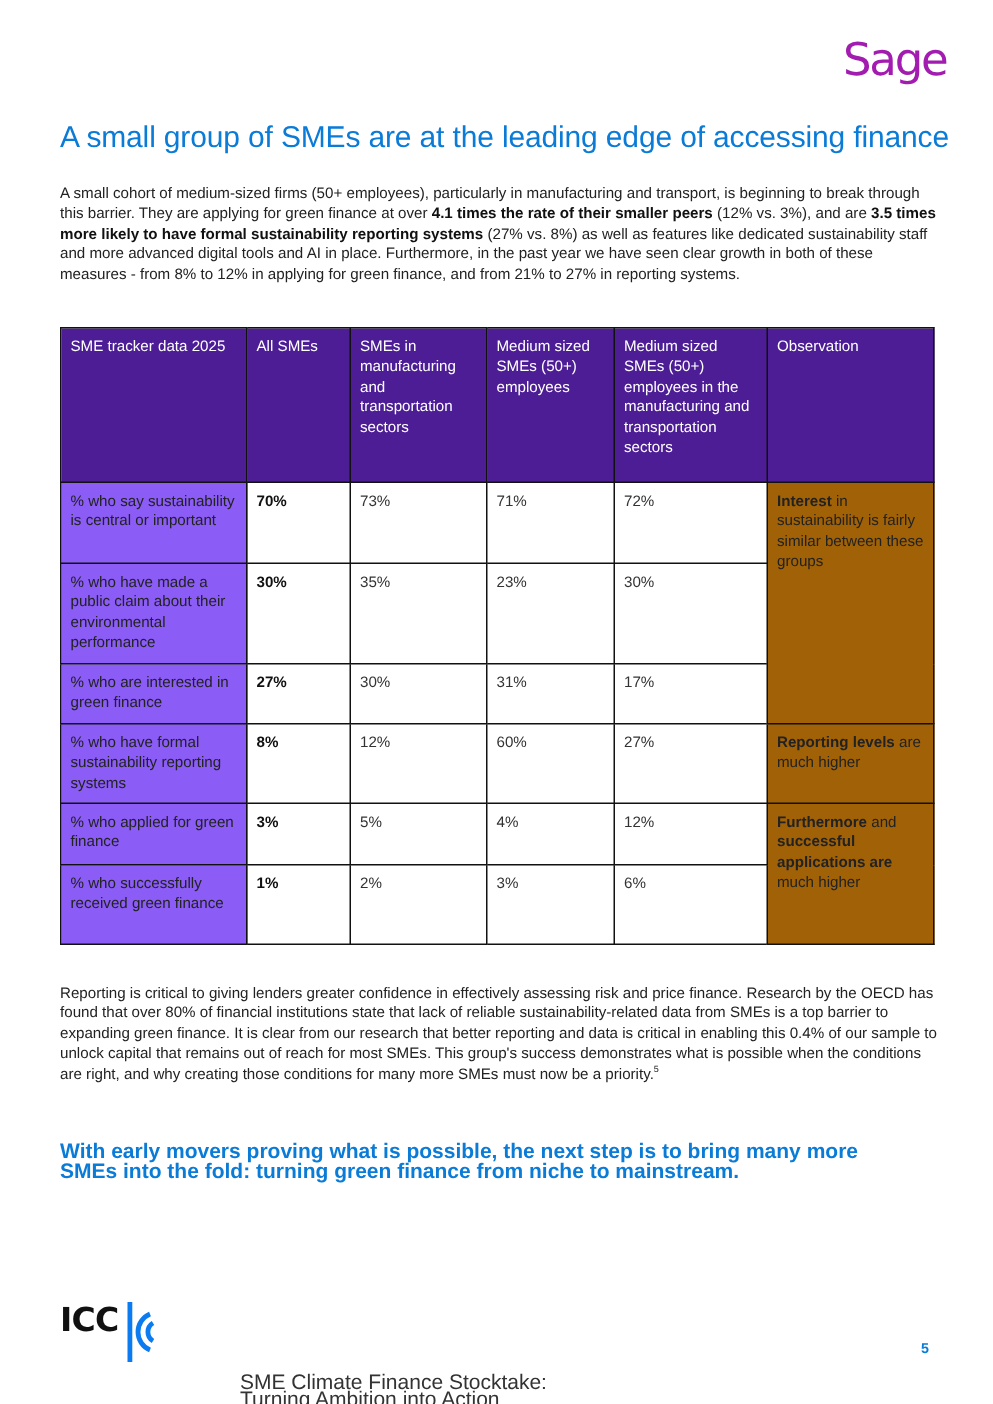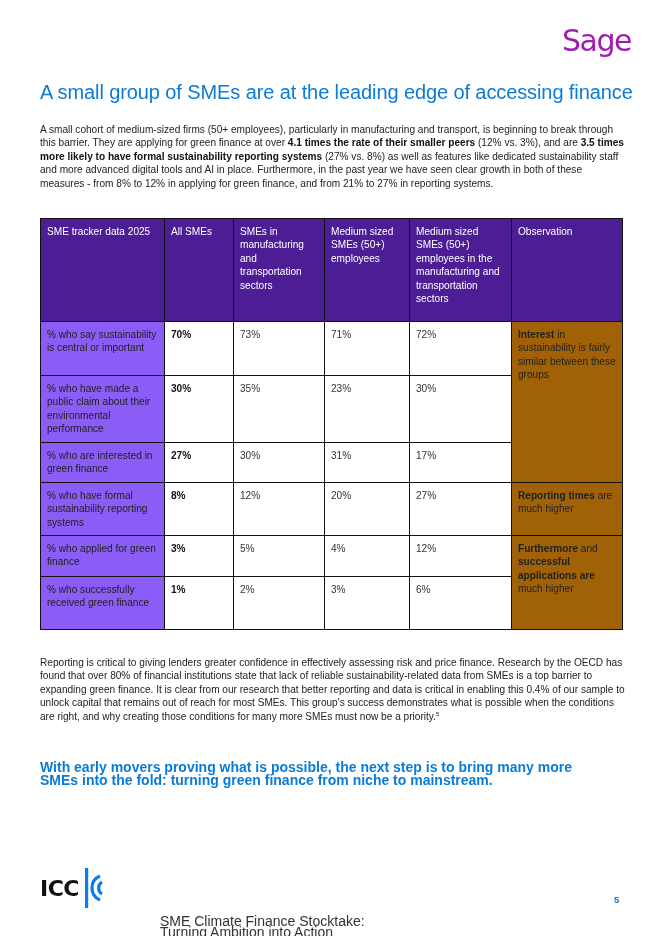--- a/index.html
+++ b/index.html
@@ -18,21 +18,21 @@
   table.tracker th { background: #4c1d95; color: #fff; font-weight: 400; height: 103px; }
   table.tracker td.rowlabel { background: #8b5cf6; color: #222; }
   table.tracker td.obs { background: #a16207; color: #222; }
   table.tracker td.allsme { font-weight: 700; color: #111; }
   table.tracker td.val { color: #333; }
 
   .outro { position: absolute; left: 40px; top: 656px; width: 585px; font-size: 10.1px; line-height: 13.4px; color: #222; }
   .outro sup { font-size: 6px; vertical-align: super; line-height: 0; }
   .callout { position: absolute; left: 40px; top: 761px; width: 560px; font-size: 14px; line-height: 13.4px; color: #0a7bd6; font-weight: 700; }
 
-  .footer-logo { position: absolute; left: 40px; top: 868px; display: flex; align-items: center; }
+  .footer-logo { position: absolute; left: 40px; top: 868px; display: flex; }
   .icc-text { font-size: 22px; font-weight: 900; color: #111; letter-spacing: -0.5px; font-family: "DejaVu Sans", sans-serif; }
   .icc-mark { margin-left: 4px; width: 22px; height: 40px; }
   .footer-title { position: absolute; left: 120px; top: 916px; font-size: 14px; line-height: 11px; color: #333; margin-left: 40px; }
   .page-number { position: absolute; left: 614px; top: 894px; font-size: 9.5px; font-weight: 700; color: #0a7bd6; }
 </style>
 </head>
 <body>
 
 <div class="logo-sage">Sage</div>
 
@@ -79,23 +79,23 @@
       <td class="rowlabel">% who are interested in green finance</td>
       <td class="allsme">27%</td>
       <td class="val">30%</td>
       <td class="val">31%</td>
       <td class="val">17%</td>
     </tr>
     <tr style="height:51px">
       <td class="rowlabel">% who have formal sustainability reporting systems</td>
       <td class="allsme">8%</td>
       <td class="val">12%</td>
-      <td class="val">20%</td>
+      <td class="val">60%</td>
       <td class="val">27%</td>
-      <td class="obs"><b>Reporting times</b><span> are much higher</span></td>
+      <td class="obs"><b>Reporting levels</b><span> are much higher</span></td>
     </tr>
     <tr style="height:41px">
       <td class="rowlabel">% who applied for green finance</td>
       <td class="allsme">3%</td>
       <td class="val">5%</td>
       <td class="val">4%</td>
       <td class="val">12%</td>
       <td class="obs" rowspan="2"><b>Furthermore</b><span> and </span><b>successful applications are</b><span> much higher</span></td>
     </tr>
     <tr style="height:53px">

